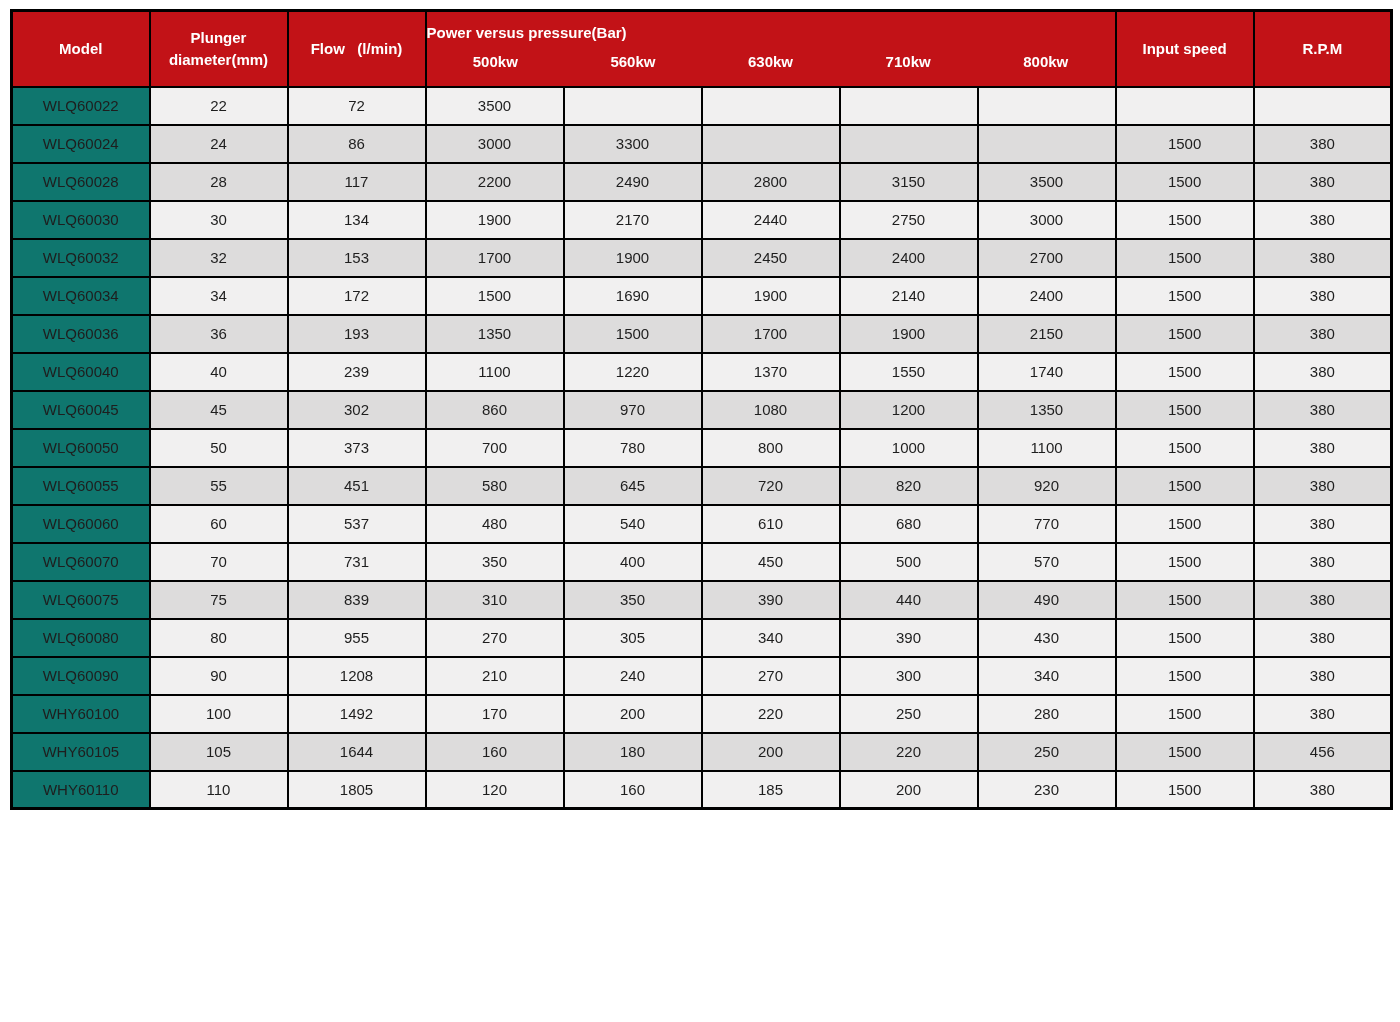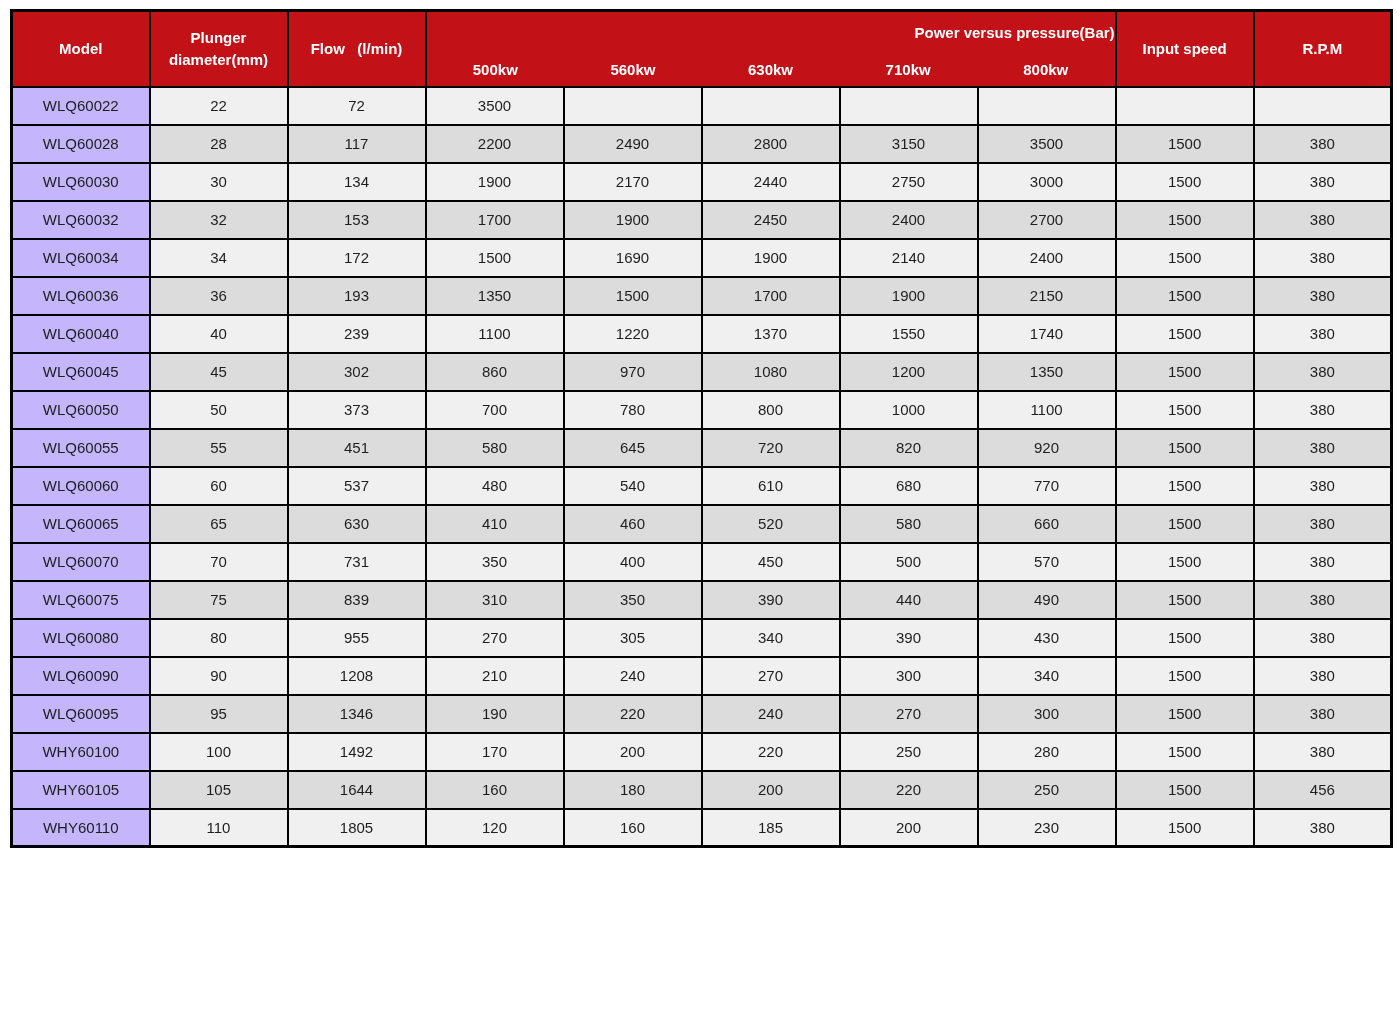--- a/index.html
+++ b/index.html
@@ -38,29 +38,29 @@
     padding: 0 6px;
     line-height: 1.45;
   }
   thead th.power-group {
     position: relative;
     vertical-align: top;
     padding: 0;
   }
   .pg-title {
     padding-top: 10px;
-    text-align: right;
+    text-align: left;
     font-weight: 700;
     font-size: 15px;
   }
   .pg-cols {
     position: absolute;
     left: 0;
     right: 0;
-    bottom: 5px;
+    bottom: 13px;
     display: flex;
     align-items: flex-end;
   }
   .pg-cols span {
     flex: 1 1 0;
     text-align: center;
     font-weight: 700;
     font-size: 15px;
   }
   tbody td {
@@ -68,21 +68,21 @@
     text-align: center;
     vertical-align: middle;
     font-size: 15px;
     color: #1e1e1e;
     padding: 0 4px;
     overflow: hidden;
     white-space: nowrap;
   }
   tr.row-light td { background: #f1f0f0; }
   tr.row-dark  td { background: #dddcdc; }
-  tbody td.model-col { background: #c4b5fd; }
+  tbody td.model-col { background: #0f766e; }
 </style>
 </head>
 <body>
 
 <div class="page">
   <table class="spec-table">
     <colgroup>
       <col>
         <col>
         <col>
@@ -120,20 +120,32 @@
           <td>72</td>
           <td>3500</td>
           <td></td>
           <td></td>
           <td></td>
           <td></td>
           <td></td>
           <td></td>
         </tr>
         <tr class="row-dark">
+          <td class="model-col">WLQ60024</td>
+          <td>24</td>
+          <td>86</td>
+          <td>3000</td>
+          <td>3300</td>
+          <td></td>
+          <td></td>
+          <td></td>
+          <td>1500</td>
+          <td>380</td>
+        </tr>
+        <tr class="row-dark">
           <td class="model-col">WLQ60028</td>
           <td>28</td>
           <td>117</td>
           <td>2200</td>
           <td>2490</td>
           <td>2800</td>
           <td>3150</td>
           <td>3500</td>
           <td>1500</td>
           <td>380</td>
@@ -239,32 +251,20 @@
           <td>60</td>
           <td>537</td>
           <td>480</td>
           <td>540</td>
           <td>610</td>
           <td>680</td>
           <td>770</td>
           <td>1500</td>
           <td>380</td>
         </tr>
-        <tr class="row-dark">
-          <td class="model-col">WLQ60065</td>
-          <td>65</td>
-          <td>630</td>
-          <td>410</td>
-          <td>460</td>
-          <td>520</td>
-          <td>580</td>
-          <td>660</td>
-          <td>1500</td>
-          <td>380</td>
-        </tr>
         <tr class="row-light">
           <td class="model-col">WLQ60070</td>
           <td>70</td>
           <td>731</td>
           <td>350</td>
           <td>400</td>
           <td>450</td>
           <td>500</td>
           <td>570</td>
           <td>1500</td>
@@ -299,32 +299,20 @@
           <td>90</td>
           <td>1208</td>
           <td>210</td>
           <td>240</td>
           <td>270</td>
           <td>300</td>
           <td>340</td>
           <td>1500</td>
           <td>380</td>
         </tr>
-        <tr class="row-dark">
-          <td class="model-col">WLQ60095</td>
-          <td>95</td>
-          <td>1346</td>
-          <td>190</td>
-          <td>220</td>
-          <td>240</td>
-          <td>270</td>
-          <td>300</td>
-          <td>1500</td>
-          <td>380</td>
-        </tr>
         <tr class="row-light">
           <td class="model-col">WHY60100</td>
           <td>100</td>
           <td>1492</td>
           <td>170</td>
           <td>200</td>
           <td>220</td>
           <td>250</td>
           <td>280</td>
           <td>1500</td>

